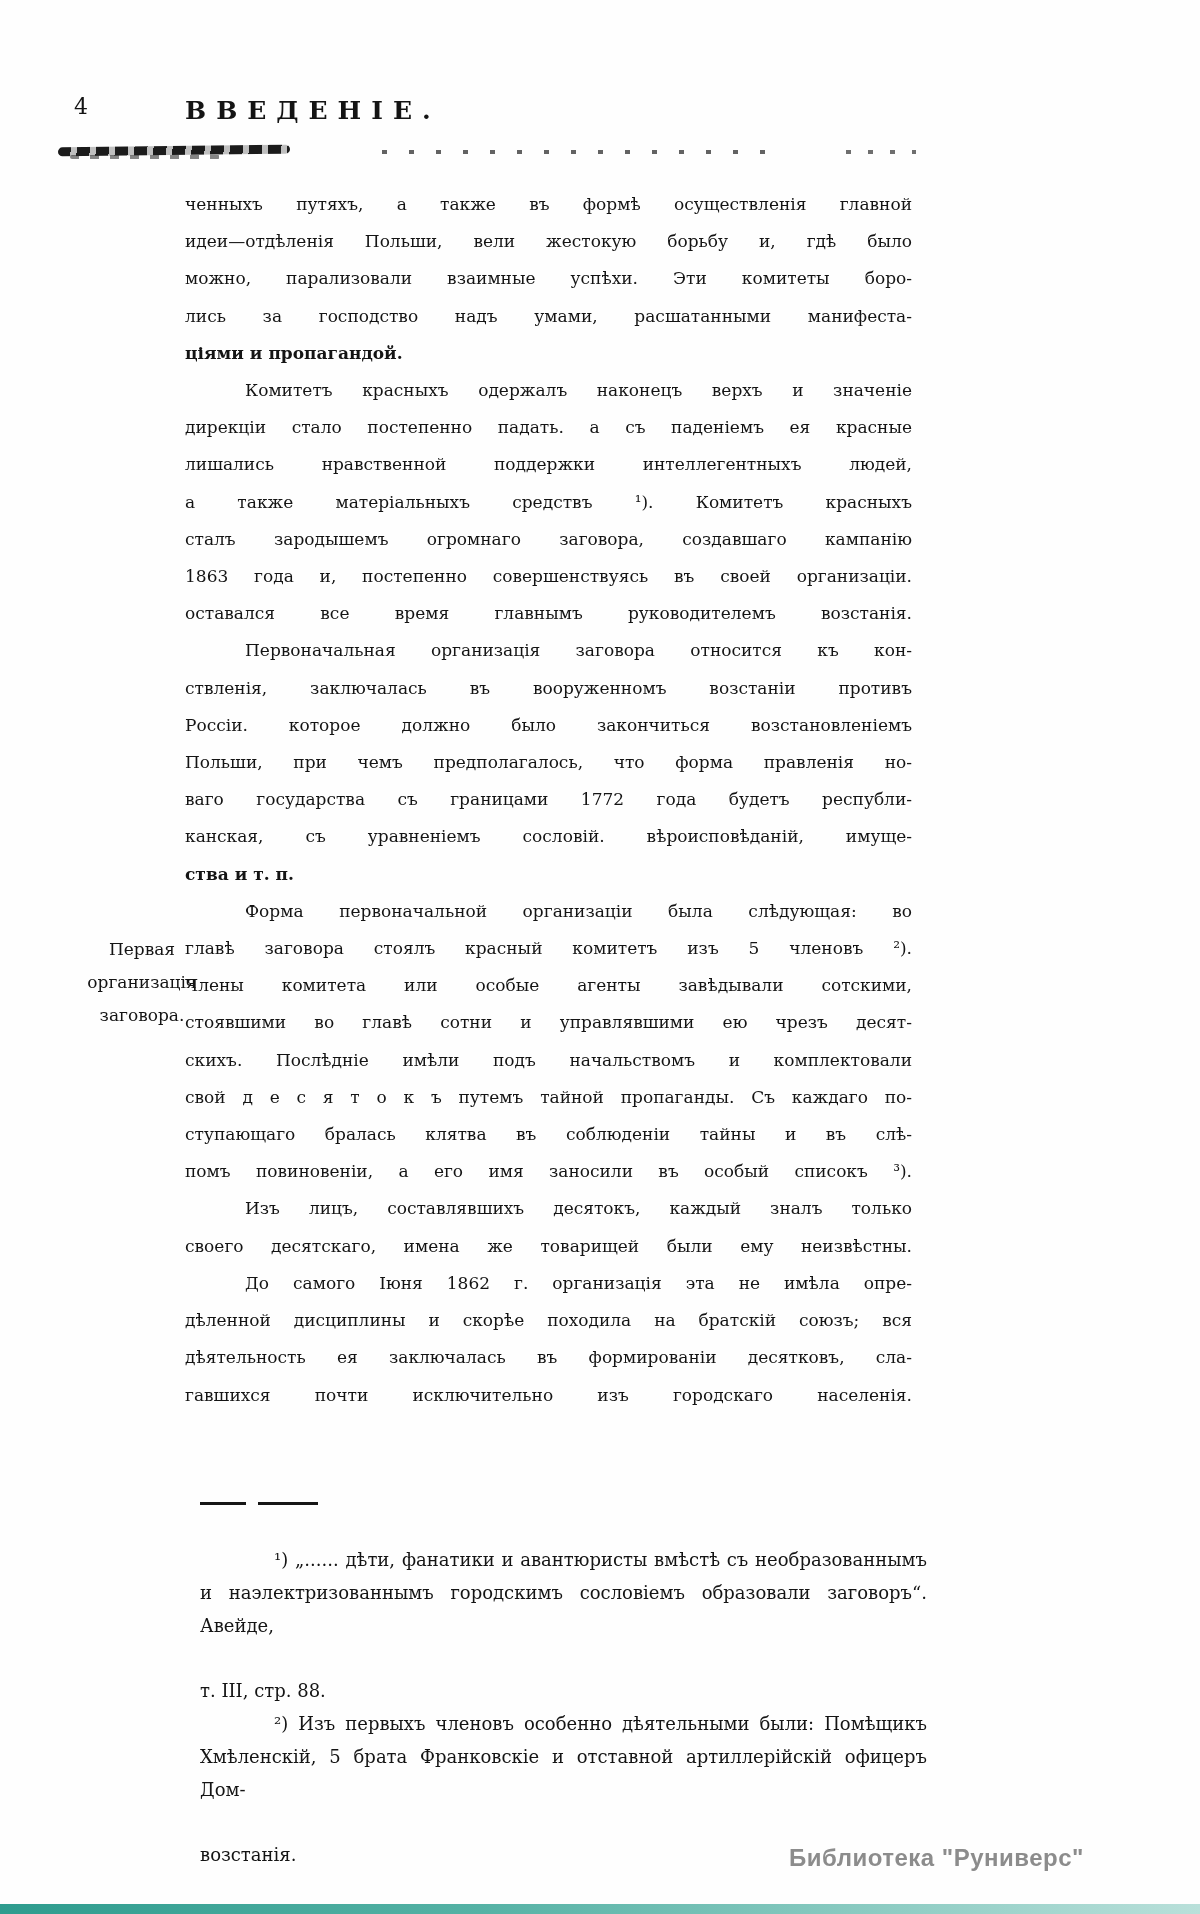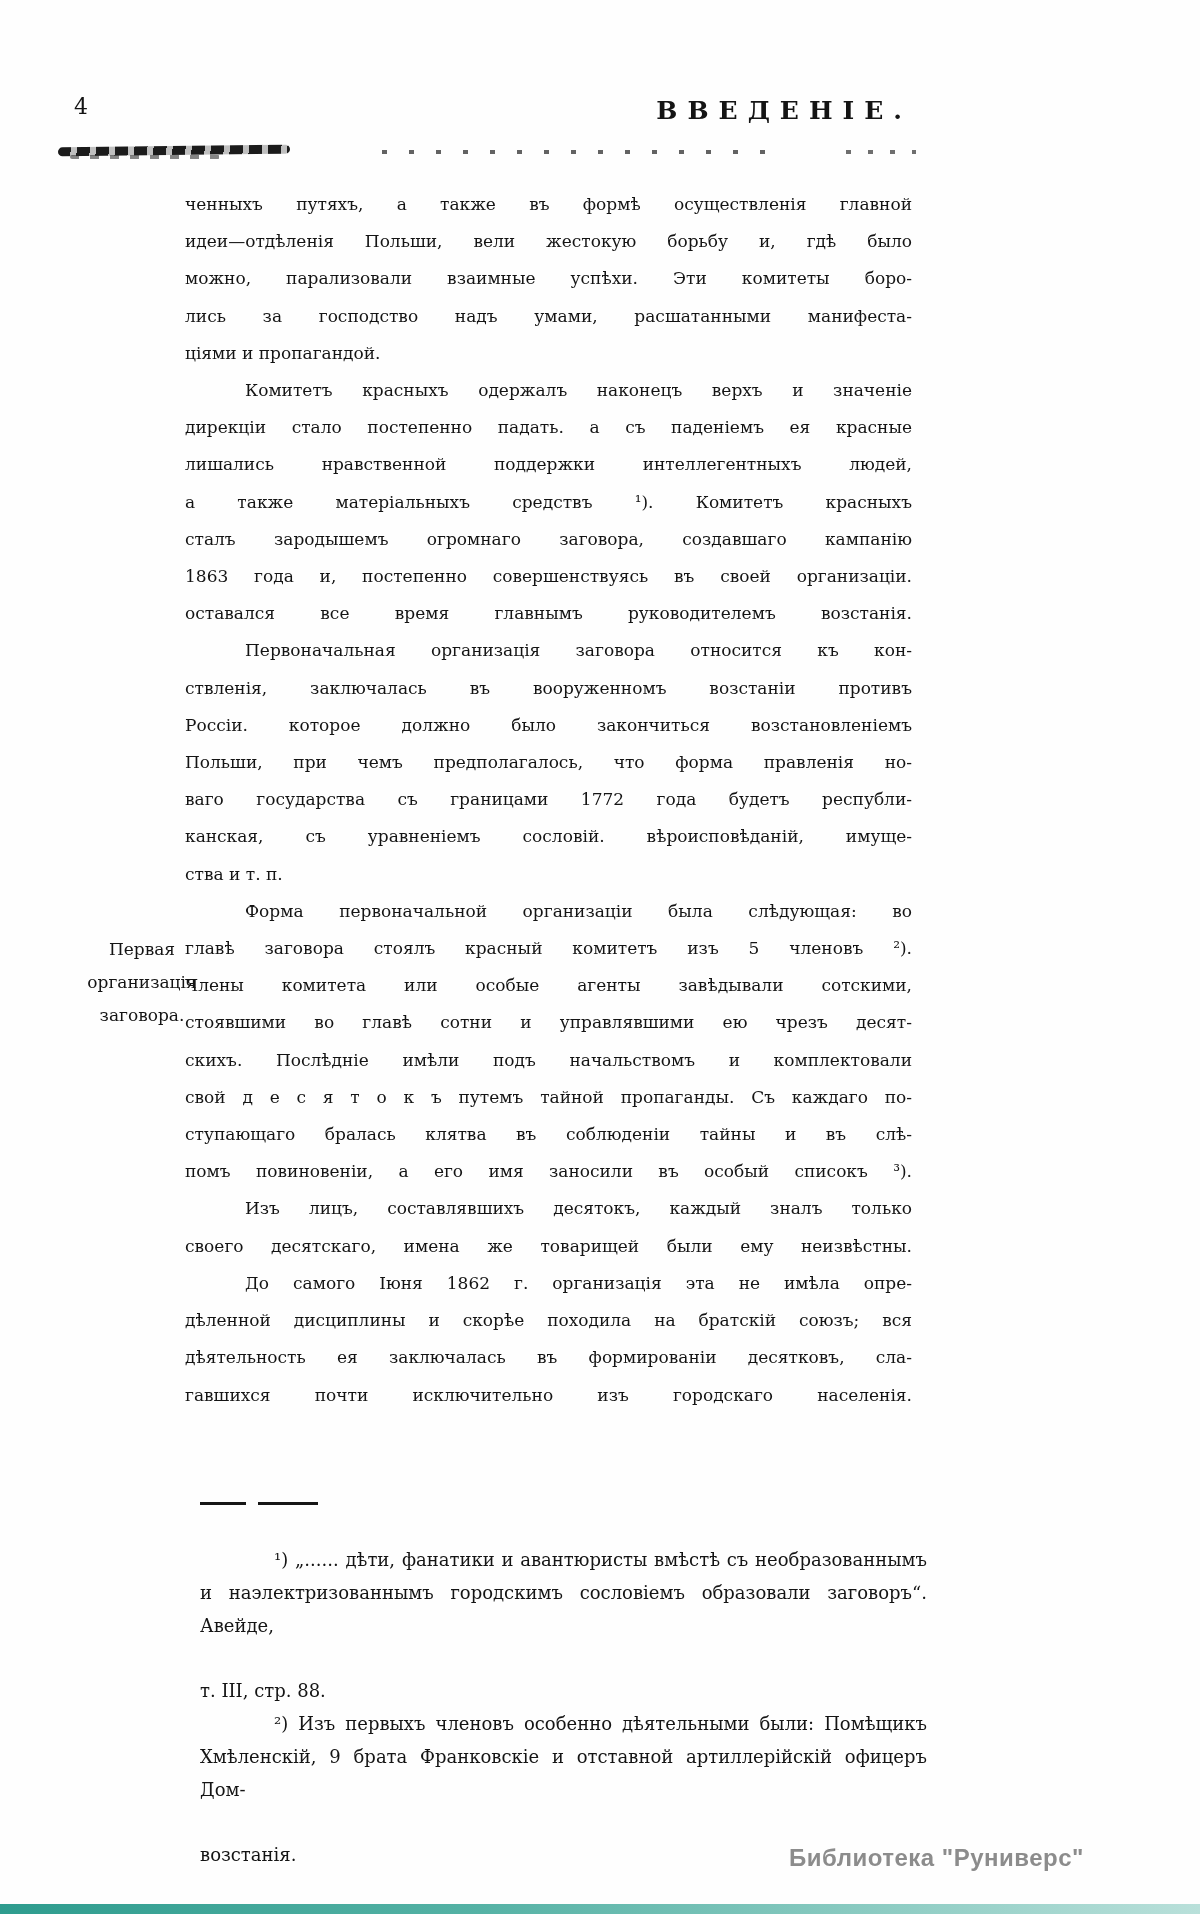--- a/index.html
+++ b/index.html
@@ -4,21 +4,21 @@
 <style>
   html,body{margin:0;padding:0;}
   body{
     width:1200px;height:1914px;position:relative;overflow:hidden;
     background:#fefefe;color:#141414;
     font-family:"DejaVu Serif",serif;
   }
   
   #pagenum{position:absolute;left:74px;top:94px;font-size:22px;}
   #header-title{
-    position:absolute;left:185px;top:96px;width:727px;text-align:right;
+    position:absolute;left:185px;top:96px;width:727px;text-align:left;
     font-size:25px;font-weight:bold;letter-spacing:10px;white-space:nowrap;
   }
   
   .art{position:absolute;pointer-events:none;}
   #art-left{
     left:58px;top:146px;width:232px;height:9px;border-radius:5px;
     background:repeating-linear-gradient(97deg,#1b1b1b 0 13px,rgba(27,27,27,.28) 13px 19px);
     transform:rotate(-.7deg);
   }
   #art-left2{
@@ -32,21 +32,21 @@
   #art-right{
     left:846px;top:150px;width:70px;height:4px;
     background:repeating-linear-gradient(90deg,rgba(15,15,15,.6) 0 5px,transparent 5px 22px);
   }
   
   #bodytext{
     position:absolute;left:185px;top:186px;width:727px;
     font-size:17px;line-height:37.2px;
   }
   #bodytext .l{text-align:justify;text-align-last:justify;}
-  #bodytext .e{text-align:right;text-align-last:left;}
+  #bodytext .e{text-align:right;text-align-last:left;font-weight:bold;}
   .i{text-indent:60px;}
   
   #marginnote{
     position:absolute;left:86px;top:933px;width:112px;text-align:center;
     font-size:17px;line-height:33px;
   }
   
   #fnsep{
     position:absolute;left:200px;top:1502px;width:118px;height:3px;
     background:linear-gradient(90deg,#161616 0 46px,transparent 46px 58px,#161616 58px 118px);
@@ -130,20 +130,20 @@
   <div class="l">гавшихся почти исключительно изъ городскаго населенія.</div>
 </div>
 
 <div id="fnsep"></div>
 
 <div id="footnotes">
   <div class="l fi">¹) „...... дѣти, фанатики и авантюристы вмѣстѣ съ необразованнымъ</div>
   <div class="l">и наэлектризованнымъ городскимъ сословіемъ образовали заговоръ“. Авейде,</div>
   <div class="e">т. III, стр. 88.</div>
   <div class="l fi">²) Изъ первыхъ членовъ особенно дѣятельными были: Помѣщикъ</div>
-  <div class="l">Хмѣленскій, 9 брата Франковскіе и отставной артиллерійскій офицеръ Дом-</div>
+  <div class="l">Хмѣленскій, 5 брата Франковскіе и отставной артиллерійскій офицеръ Дом-</div>
   <div class="e">возстанія.</div>
   <div class="e fi">³) См. приложеніе № 1.</div>
 </div>
 
 <div id="watermark">Библиотека "Руниверс"</div>
 
 <div id="bottombar"></div>
 
 </body></html>

